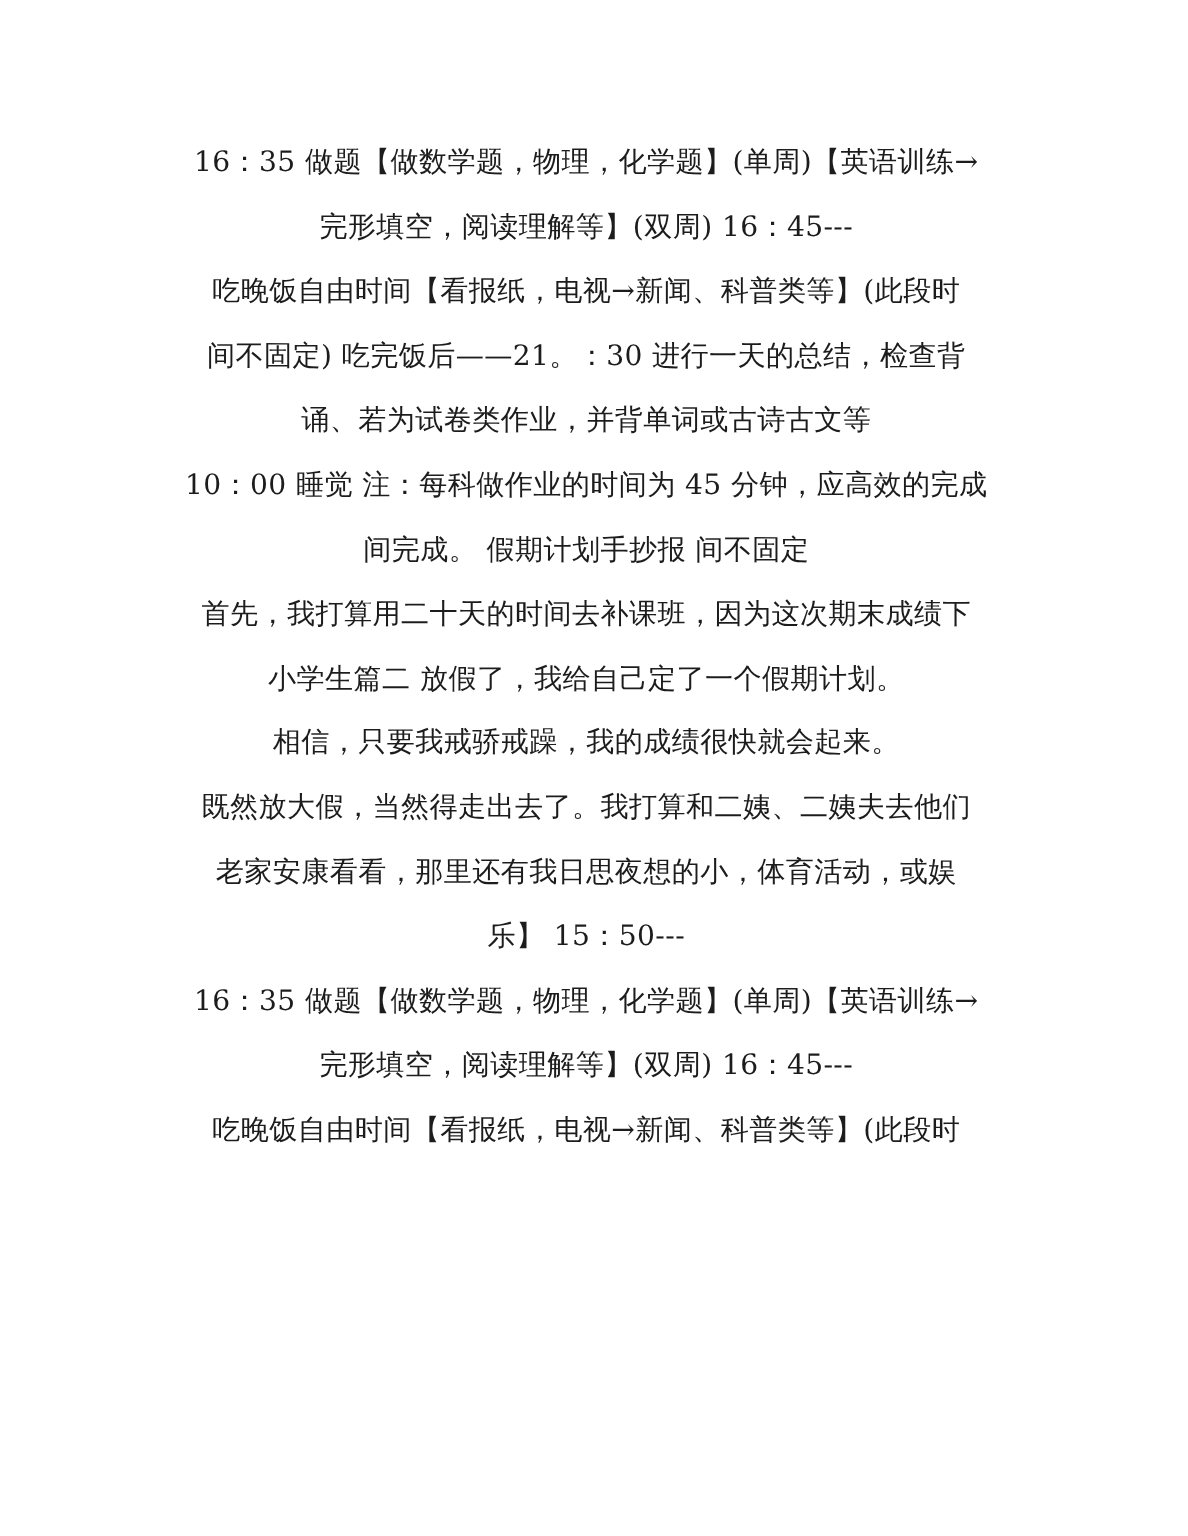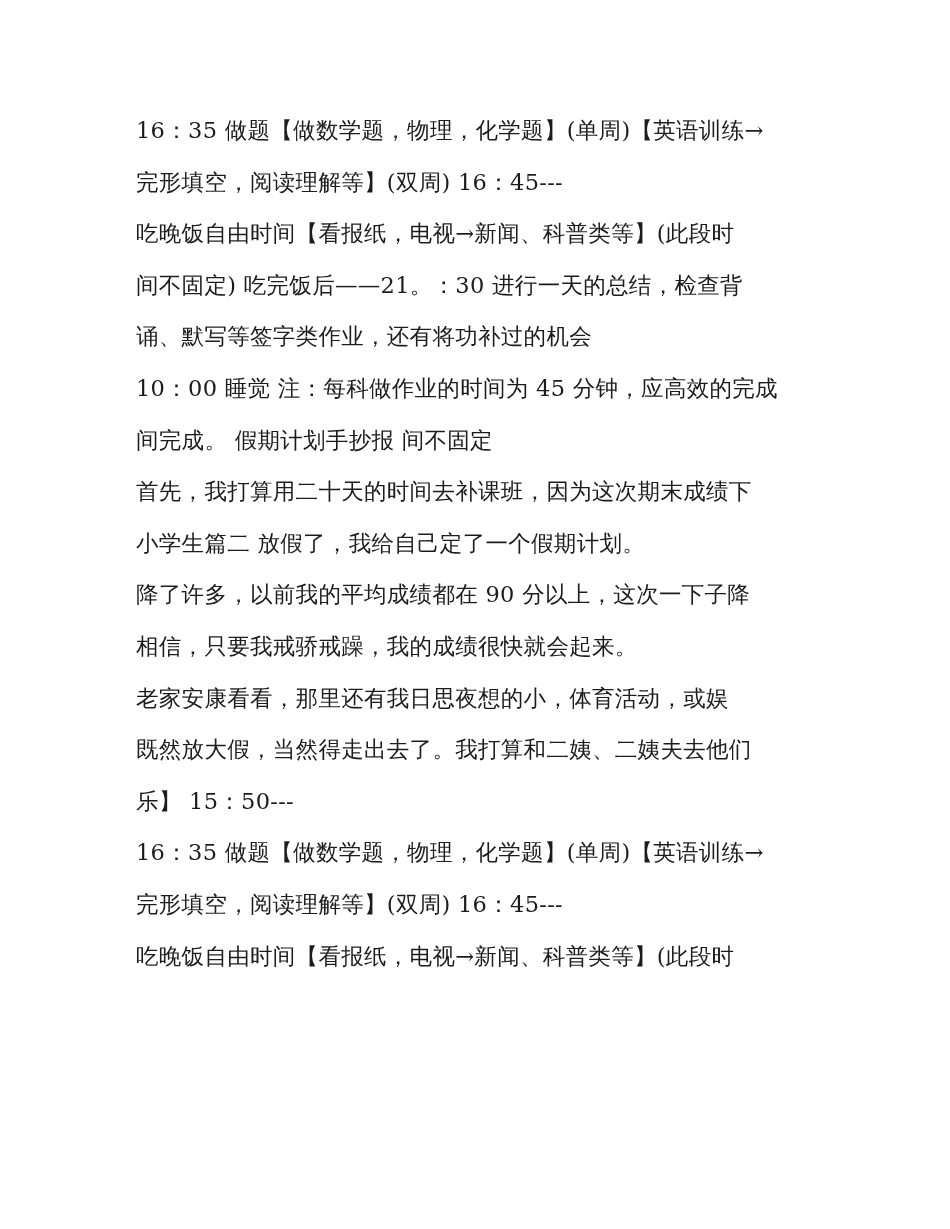--- a/index.html
+++ b/index.html
@@ -18,50 +18,50 @@
     .page {
       position: absolute;
       left: 0;
       top: 0;
       width: 950px;
       height: 1229px;
       background: #ffffff;
     }
     .content {
       position: absolute;
-      left: 136px;
+      left: 124px;
       top: 108px;
       width: 690px;
+      text-align: center;
     }
     .line {
       display: block;
       height: 51.6px;
       line-height: 44px;
       font-size: 22.5px;
       letter-spacing: 0.3px;
       white-space: nowrap;
       color: #1c1c1c;
     }
   </style>
 </head>
 <body>
 
 <div class="page">
   <div class="content">
     <span class="line">16：35 做题【做数学题，物理，化学题】(单周)【英语训练→</span>
     <span class="line">完形填空，阅读理解等】(双周) 16：45---</span>
     <span class="line">吃晚饭自由时间【看报纸，电视→新闻、科普类等】(此段时</span>
     <span class="line">间不固定) 吃完饭后——21。：30 进行一天的总结，检查背</span>
-    <span class="line">诵、默写等签字类作业，还有将功补过的机会</span>
+    <span class="line">诵、若为试卷类作业，并背单词或古诗古文等</span>
     <span class="line">10：00 睡觉 注：每科做作业的时间为 45 分钟，应高效的完成</span>
     <span class="line">间完成。 假期计划手抄报 间不固定</span>
     <span class="line">首先，我打算用二十天的时间去补课班，因为这次期末成绩下</span>
     <span class="line">小学生篇二 放假了，我给自己定了一个假期计划。</span>
-    <span class="line">降了许多，以前我的平均成绩都在 90 分以上，这次一下子降</span>
     <span class="line">相信，只要我戒骄戒躁，我的成绩很快就会起来。</span>
+    <span class="line">既然放大假，当然得走出去了。我打算和二姨、二姨夫去他们</span>
     <span class="line">老家安康看看，那里还有我日思夜想的小，体育活动，或娱</span>
-    <span class="line">既然放大假，当然得走出去了。我打算和二姨、二姨夫去他们</span>
     <span class="line">乐】 15：50---</span>
     <span class="line">16：35 做题【做数学题，物理，化学题】(单周)【英语训练→</span>
     <span class="line">完形填空，阅读理解等】(双周) 16：45---</span>
     <span class="line">吃晚饭自由时间【看报纸，电视→新闻、科普类等】(此段时</span>
   </div>
 </div>
 
 </body></html>

